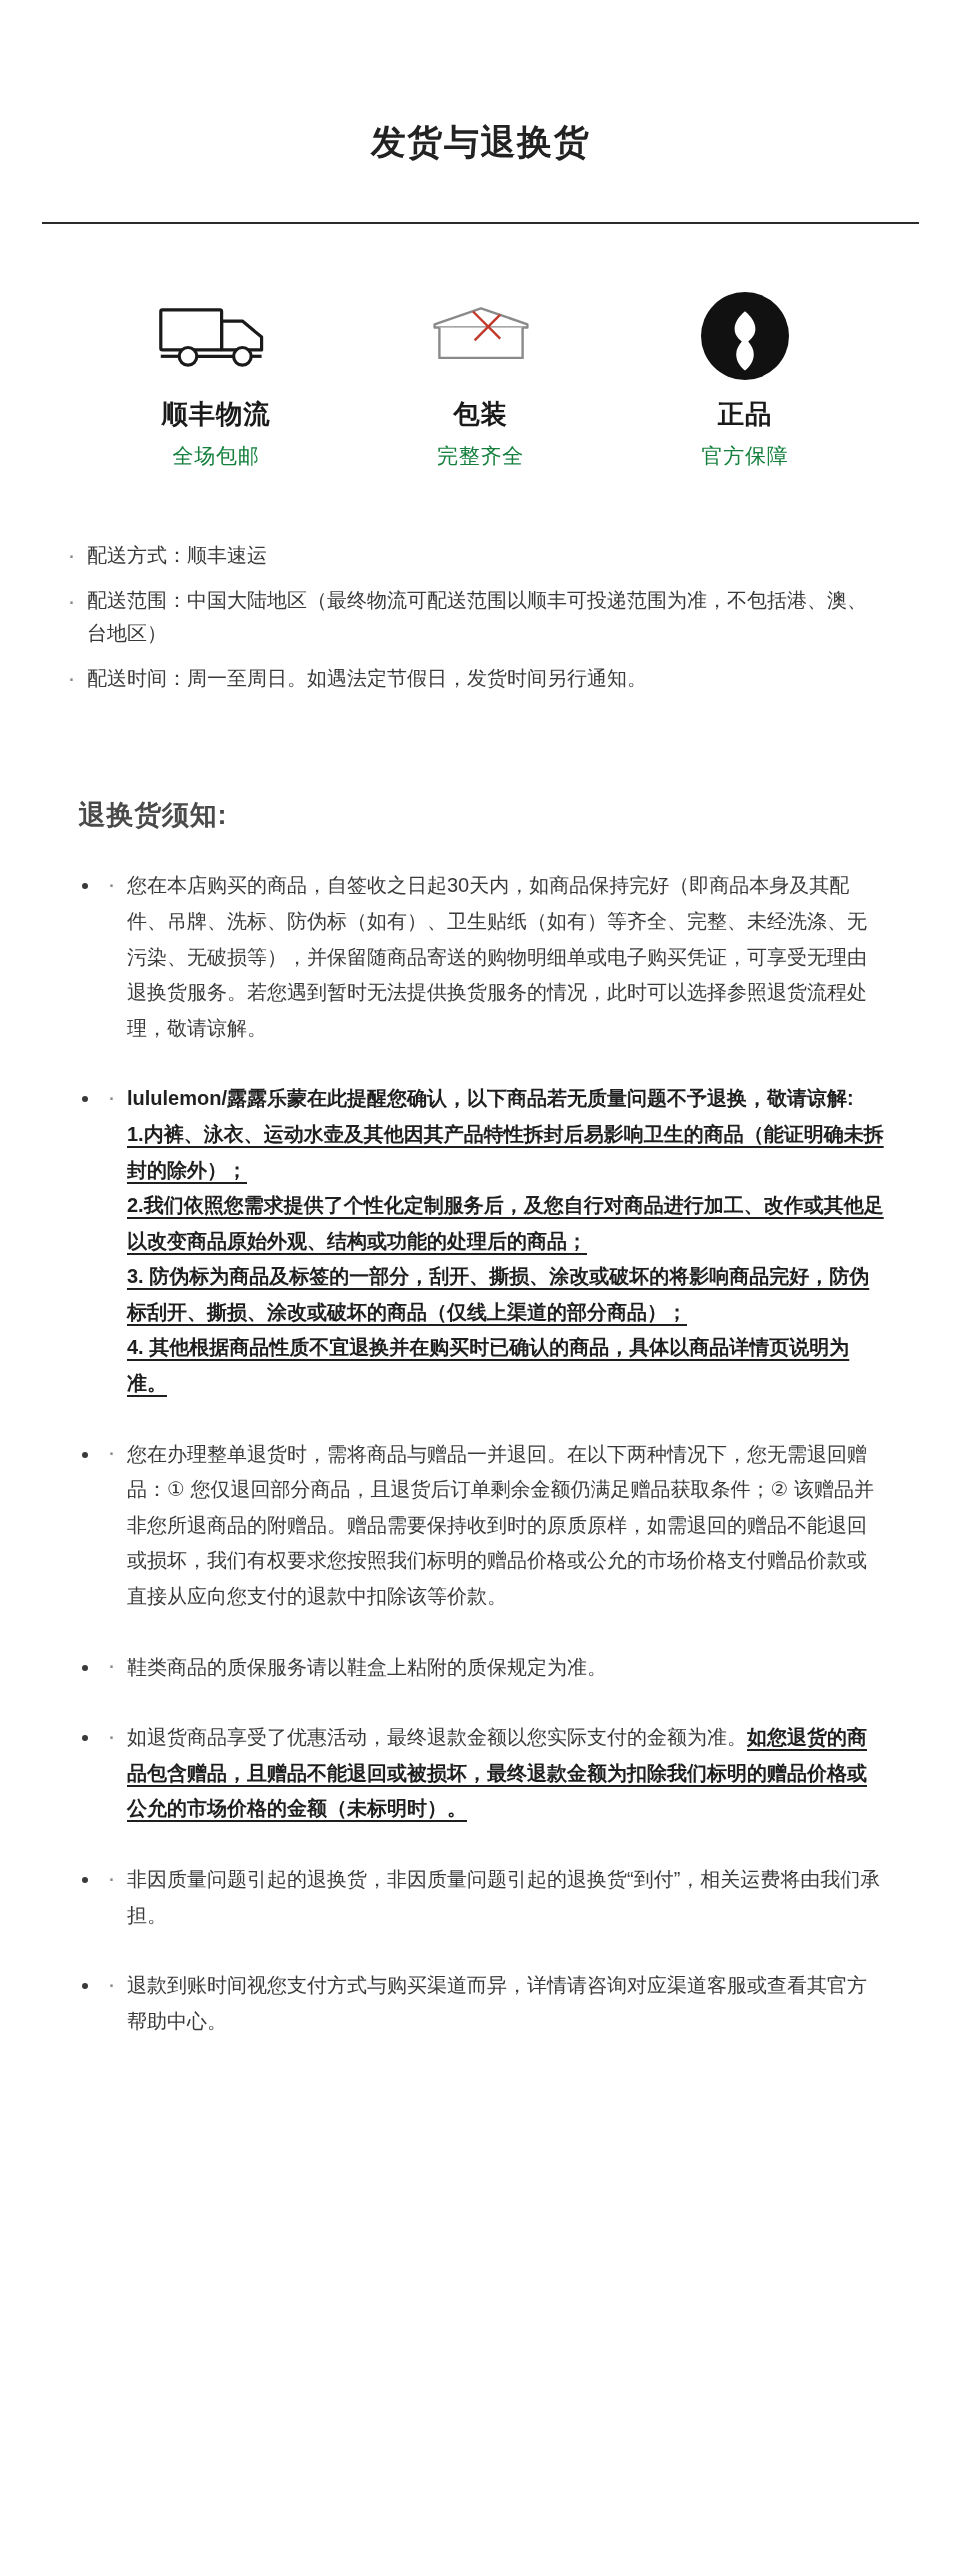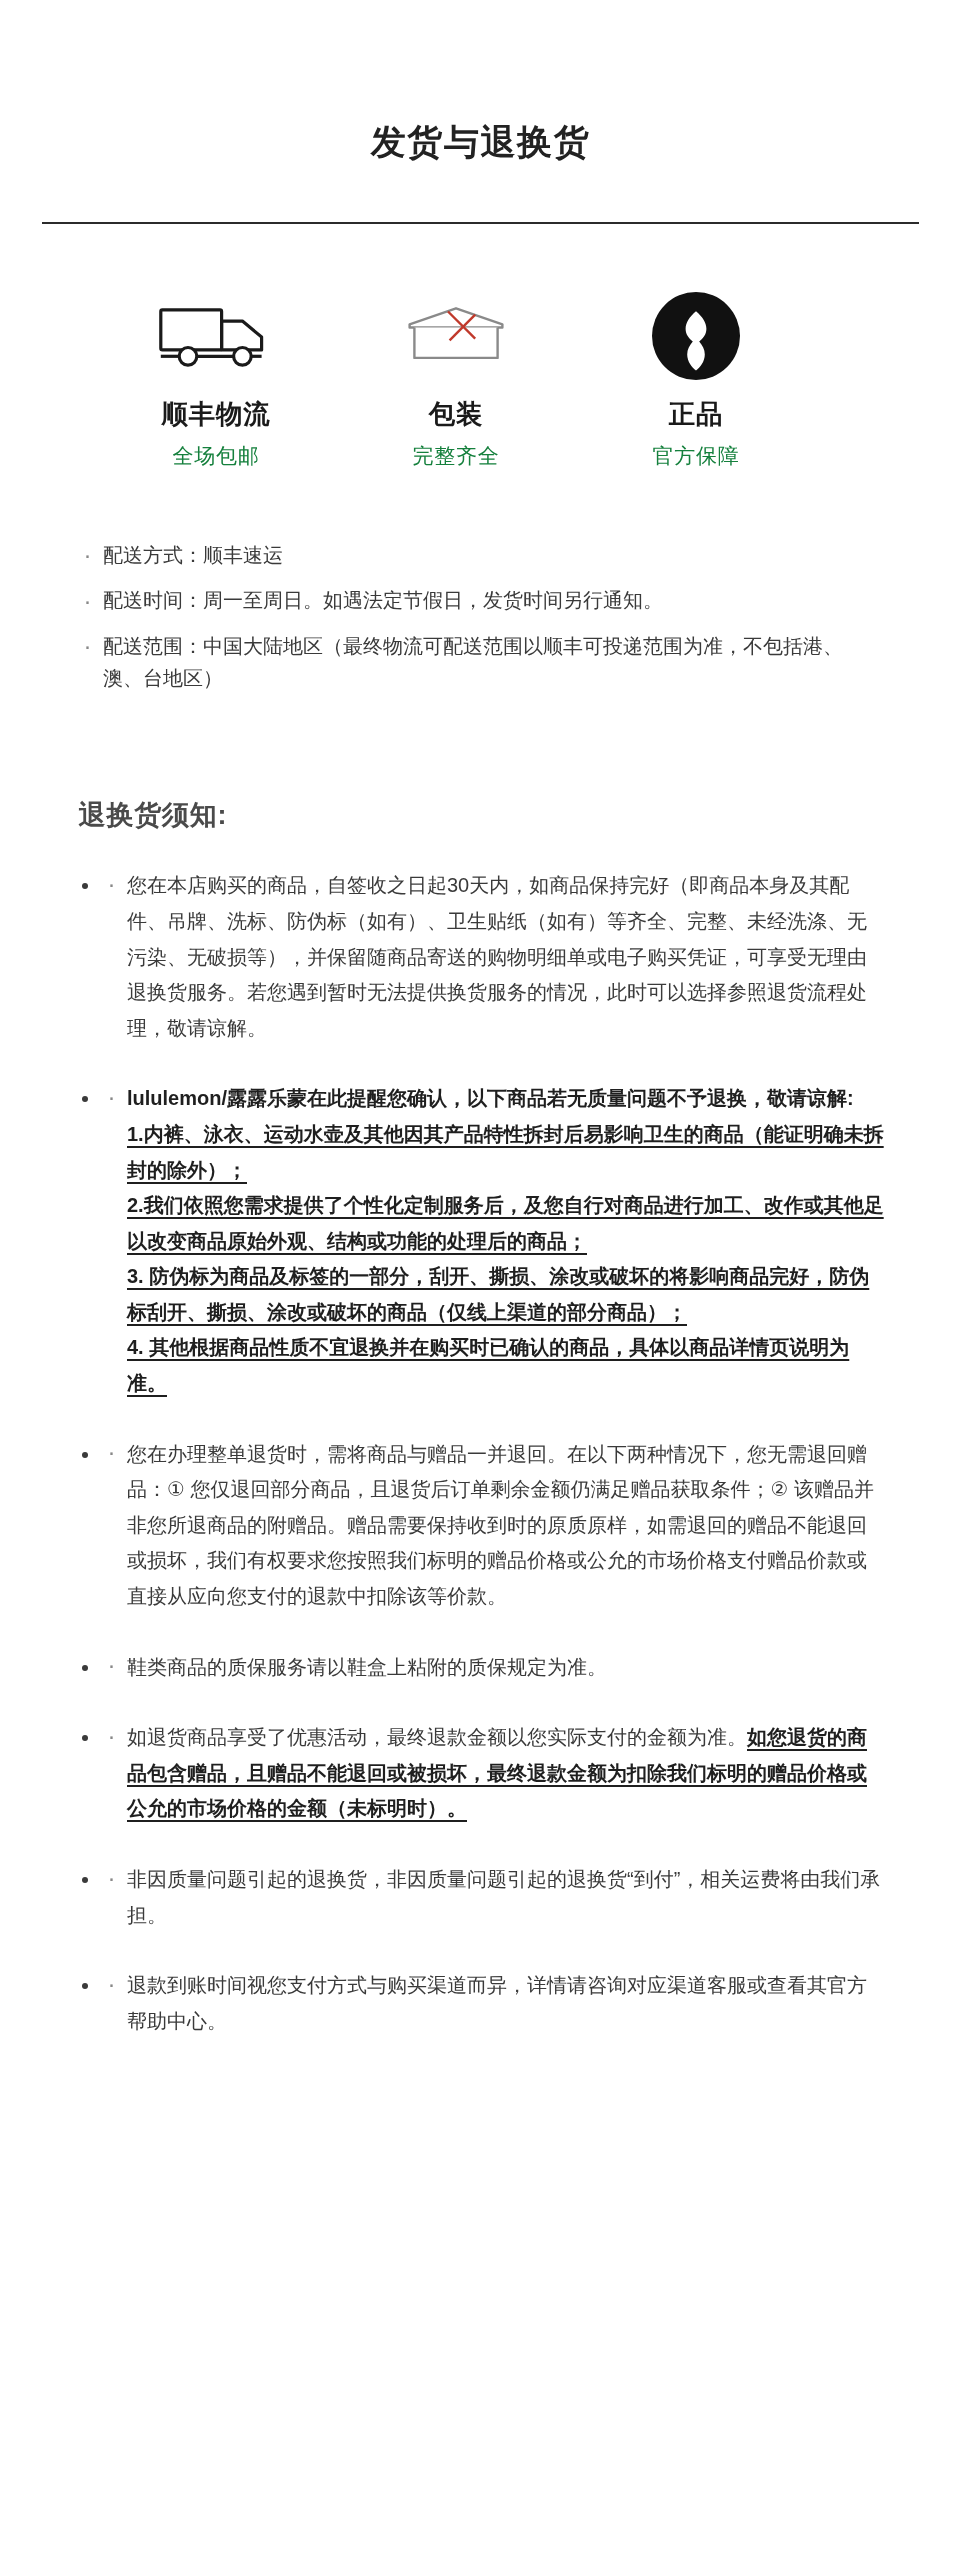--- a/index.html
+++ b/index.html
@@ -33,21 +33,21 @@
     margin: 16px;
   }
   .title-rule {
     margin: 56px 42px 0 42px;
     border-top: 2.4px solid #2b2b2b;
     height: 0;
   }
   
   .features {
     display: flex;
-    justify-content: flex-start;
+    justify-content: space-between;
     padding: 61px 96px 0 96px;
     box-sizing: border-box;
   }
   .feature {
     width: 240px;
     text-align: center;
   }
   .feature-icon {
     height: 101px;
     display: flex;
@@ -69,21 +69,21 @@
   }
   
   .section {
     padding: 0 77px 0 61px;
   }
   .top-list {
     margin-top: 69px;
   }
   ul.bullets {
     list-style: none;
-    margin: 16px;
+    margin: 0;
     padding: 0;
   }
   ul.bullets > li {
     position: relative;
     padding-left: 26px;
     font-size: 20px;
     line-height: 1.62;
     color: #3a3a3a;
     margin-bottom: 13px;
   }
@@ -198,22 +198,22 @@
       </div>
       <div class="feature-name">正品</div>
       <div class="feature-sub">官方保障</div>
     </div>
 
   </div>
 
   <div class="section top-list">
     <ul class="bullets">
       <li>配送方式：顺丰速运</li>
+      <li>配送范围：中国大陆地区（最终物流可配送范围以顺丰可投递范围为准，不包括港、澳、台地区）</li>
       <li>配送时间：周一至周日。如遇法定节假日，发货时间另行通知。</li>
-      <li>配送范围：中国大陆地区（最终物流可配送范围以顺丰可投递范围为准，不包括港、澳、台地区）</li>
     </ul>
   </div>
 
   <div class="section">
     <div class="sub-heading">退换货须知:</div>
 
     <ul class="policy policy-list">
 
       <li>您在本店购买的商品，自签收之日起30天内，如商品保持完好（即商品本身及其配件、吊牌、洗标、防伪标（如有）、卫生贴纸（如有）等齐全、完整、未经洗涤、无污染、无破损等），并保留随商品寄送的购物明细单或电子购买凭证，可享受无理由退换货服务。若您遇到暂时无法提供换货服务的情况，此时可以选择参照退货流程处理，敬请谅解。</li>
 

